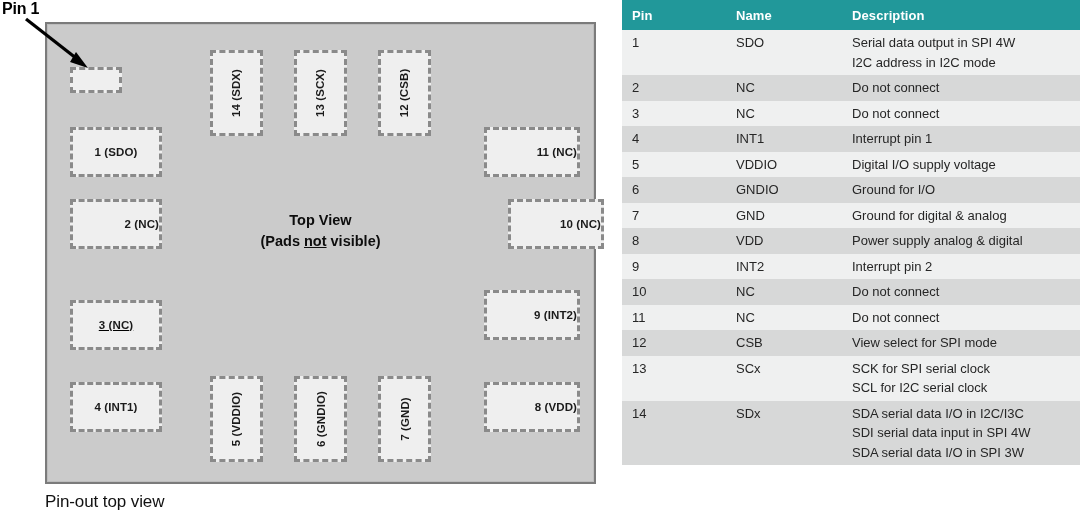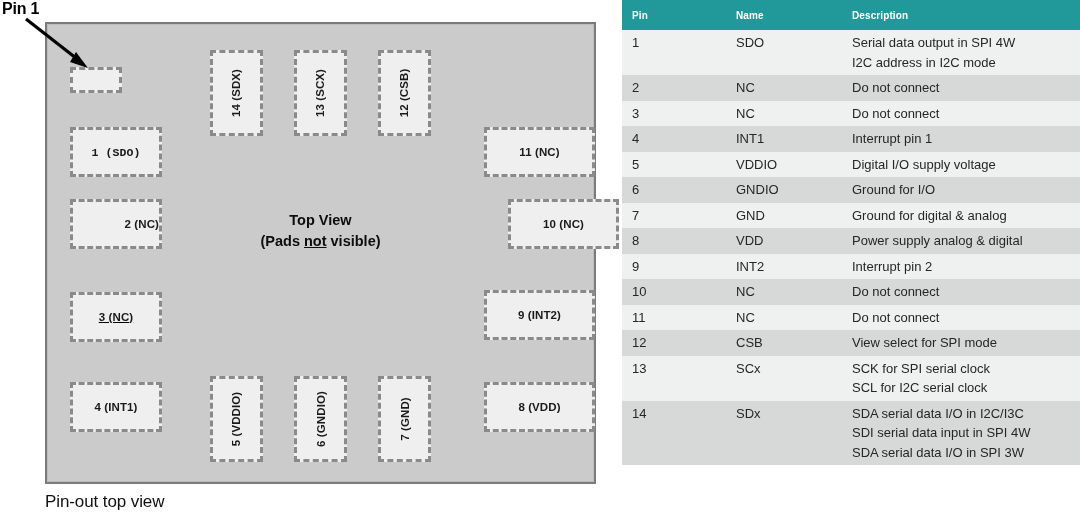--- a/index.html
+++ b/index.html
@@ -72,21 +72,21 @@
 
   #pin1-marker-pad {
     position: absolute;
     left: 23px; top: 43px;
     width: 52px; height: 26px;
   }
 
   
   .pad-left  { left: 23px;  width: 92px; height: 50px; }
   
-  .pad-right { left: 437px; width: 111px; height: 50px; }
+  .pad-right { left: 437px; width: 96px; height: 50px; justify-content: flex-end; }
   
   .pad-top    { top: 26px;  width: 53px; height: 86px; }
   
   .pad-bottom { top: 352px; width: 53px; height: 86px; }
 
   #center-note {
     position: absolute;
     left: 0; right: 0;
     top: 186px;
     text-align: center;
@@ -113,21 +113,21 @@
     width: 458px; height: 518px;
   }
   table#pin-table {
     width: 458px;
     border-collapse: collapse;
     table-layout: fixed;
   }
   table#pin-table th {
     background: #21989a;
     color: #ffffff;
-    font-size: 10px;
+    font-size: 13px;
     font-weight: bold;
     text-align: left;
     padding: 6px 0 6px 10px;
     height: 18px;
     letter-spacing: 0.1px;
   }
   table#pin-table td {
     font-size: 13px;
     color: #262626;
     padding: 3px 0 3px 10px;
@@ -162,27 +162,27 @@
 
     <div id="pads-left"></div>
     <div id="pads-right"></div>
     <div id="pads-top"></div>
     <div id="pads-bottom"></div>
 
     <div id="center-note">
       <div>Top View</div>
       <div><span>(Pads </span><u>not</u><span> visible)</span></div>
     </div>
-  <div class="pin-pad pad-left" style="top: 103px; font-family: Liberation Mono, monospace;">
+  <div class="pin-pad pad-left" style="top: 103px;">
         <span class="pin-label">1 (SDO)</span>
       </div>
       <div class="pin-pad pad-left" style="top: 175px; justify-content: flex-end;">
         <span class="pin-label">2 (NC)</span>
       </div>
-      <div class="pin-pad pad-left" style="top: 268px; text-decoration: underline;">
+      <div class="pin-pad pad-left" style="top: 276px; text-decoration: underline;">
         <span class="pin-label">3 (NC)</span>
       </div>
       <div class="pin-pad pad-left" style="top: 358px; text-align: right;">
         <span class="pin-label">4 (INT1)</span>
       </div>
       <div class="pin-pad pad-right" style="top: 103px;">
         <span class="pin-label">11 (NC)</span>
       </div>
       <div class="pin-pad pad-right" style="top: 175px; margin-left: 24px;">
         <span class="pin-label">10 (NC)</span>

